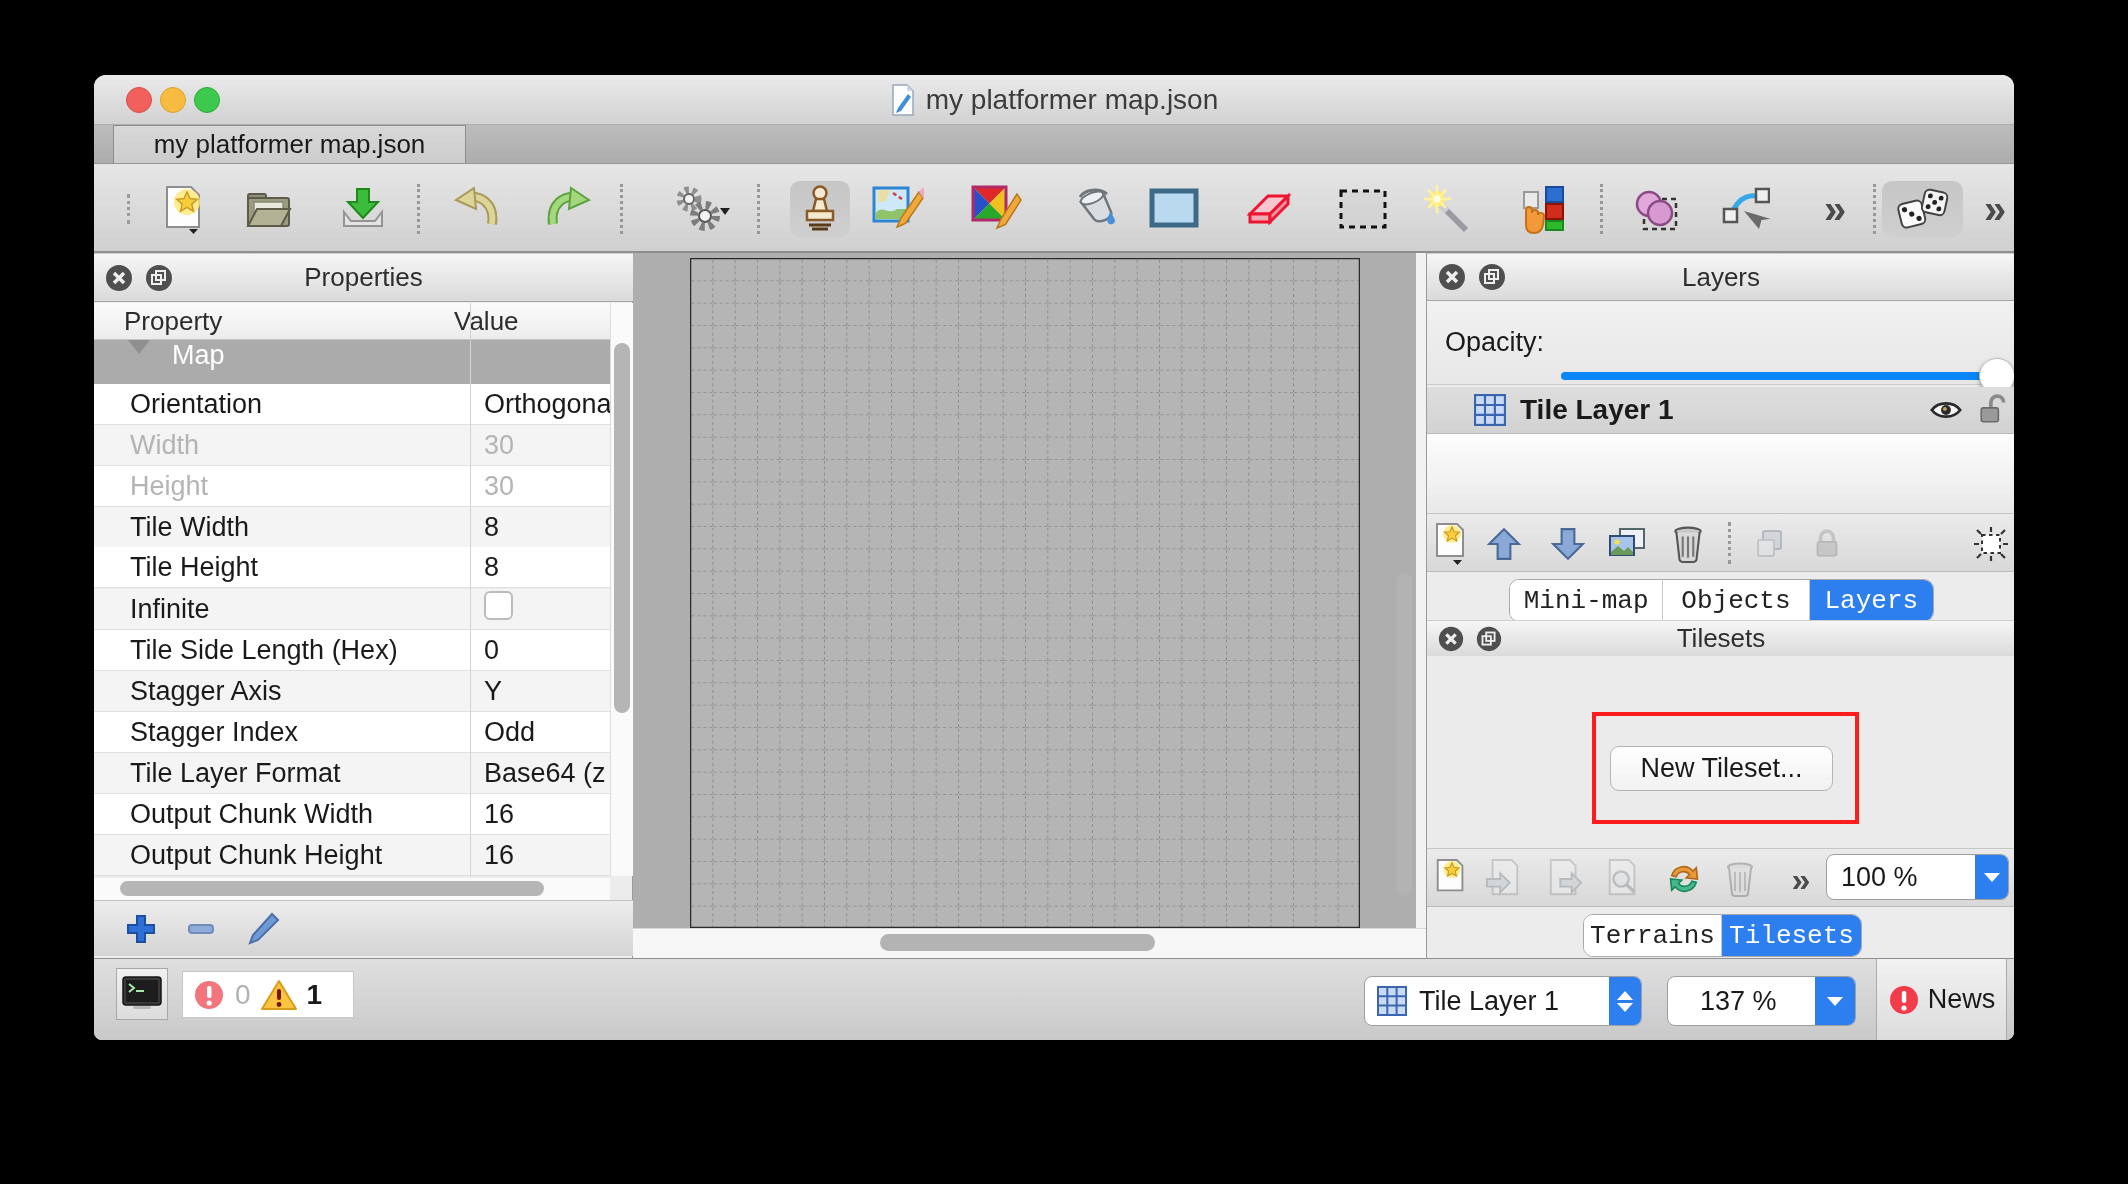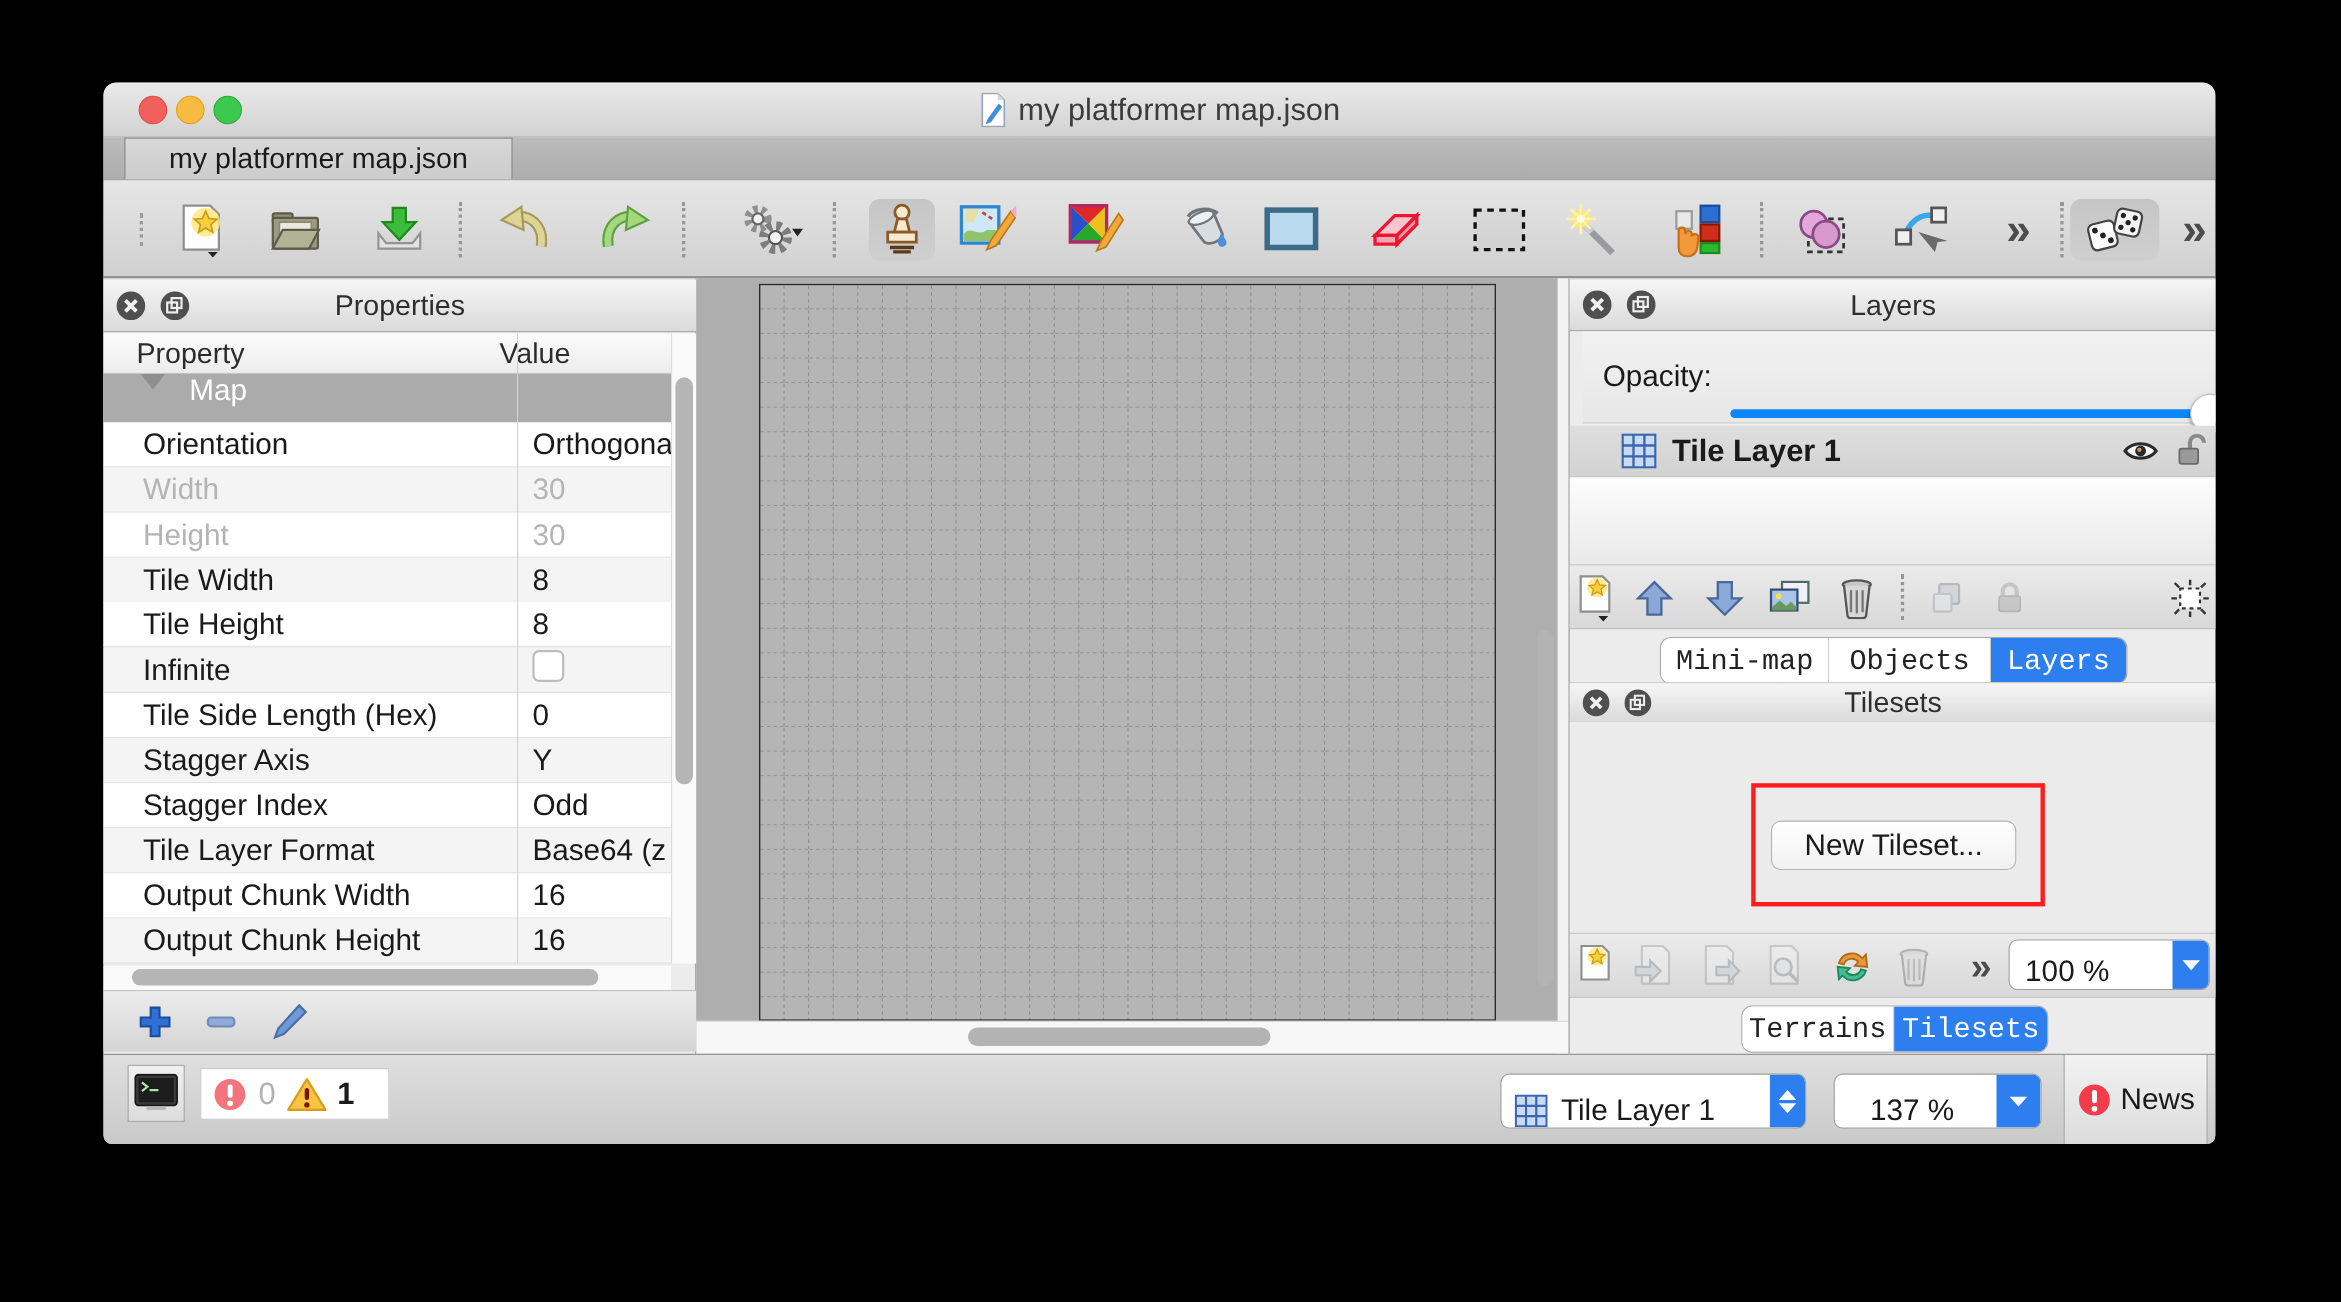--- a/index.html
+++ b/index.html
@@ -46,41 +46,41 @@
   .htrack{position:absolute;left:0;top:625px;width:516px;height:22px;background:#fafafa;}
   .hthumb{position:absolute;top:3px;height:15px;border-radius:8px;background:#b5b5b5;}
   .btnrow{position:absolute;left:0;top:647px;width:539px;height:56px;background:linear-gradient(#ededed,#d4d4d4);border-top:1px solid #c2c2c2;display:flex;align-items:center;}
   
   #canvas{left:539px;top:178px;width:793px;height:705px;background:#aeaeae;}
   .cwhiteb{position:absolute;left:0;top:675px;width:793px;height:30px;background:#f7f7f7;border-top:1px solid #d8d8d8;}
   .cwhiter{position:absolute;left:783px;top:0;width:10px;height:705px;background:#f2f2f2;}
   .scrollthumb{background:#b3b3b3;border-radius:9px;}
   
   #rdock{left:1332px;top:178px;width:588px;height:705px;background:#ececec;border-left:1px solid #9a9a9a;}
-  .opacityrow{position:absolute;left:12px;top:48px;width:588px;height:84px;background:linear-gradient(#f1f1f1,#e7e7e7);
+  .opacityrow{position:absolute;left:0;top:48px;width:588px;height:84px;background:linear-gradient(#f1f1f1,#e7e7e7);
               border-bottom:1px solid #cccccc;font-size:27px;}
   .slidertrack{position:absolute;left:134px;top:71px;width:436px;height:8px;border-radius:4px;background:#0a86f7;}
   .sliderthumb{position:absolute;left:552px;top:57px;width:36px;height:36px;border-radius:50%;background:#fff;
                border:1px solid #c0c0c0;box-shadow:0 2px 4px rgba(0,0,0,.35);}
   .layerrow{position:absolute;left:0;top:134px;width:588px;height:47px;background:linear-gradient(#dedede,#d2d2d2);
             border-bottom:1px solid #bdbdbd;display:flex;align-items:center;font-size:28px;font-weight:bold;}
   .layerlist{position:absolute;left:0;top:181px;width:588px;height:79px;background:linear-gradient(#fdfdfd,#e9e9e9);}
   .minitoolbar{position:absolute;left:0;width:588px;height:59px;background:linear-gradient(#ebebeb,#d8d8d8);
                border-top:1px solid #c6c6c6;border-bottom:1px solid #bdbdbd;}
   .mtb{position:absolute;top:6px;width:48px;height:48px;display:flex;align-items:center;justify-content:center;}
   .dis{opacity:.35;filter:grayscale(70%);}
   .seg{position:absolute;display:flex;border:1px solid #a8a8a8;border-radius:10px;overflow:hidden;background:#fff;height:43px;font-family:Liberation Mono, monospace;}
   .segbtn{display:flex;align-items:center;justify-content:center;font-size:26px;background:#fff;color:#222;border-right:1px solid #c9c9c9;}
   .segbtn:last-child{border-right:none;}
   .segbtn.on{background:#2d7ff0;color:#fff;}
   .tscontent{position:absolute;left:0;top:403px;width:588px;height:192px;background:#ebebeb;}
   .redbox{position:absolute;left:165px;top:56px;width:267px;height:112px;border:4px solid #ff1c1c;}
   .newtsbtn{position:absolute;left:183px;top:90px;width:223px;height:45px;border:1px solid #b4b4b4;border-radius:9px;
             background:linear-gradient(#ffffff,#f1f1f1);font-size:27px;display:flex;align-items:center;justify-content:center;}
-  .combo{display:flex;align-items:flex-end;background:#fff;border:1px solid #9f9f9f;border-radius:8px;overflow:hidden;font-size:27px;}
+  .combo{display:flex;align-items:center;background:#fff;border:1px solid #9f9f9f;border-radius:8px;overflow:hidden;font-size:27px;}
   .comboseg{background:#2d7ff0;height:100%;margin-left:auto;display:flex;flex-direction:column;align-items:center;justify-content:center;gap:3px;}
   .caret-up{width:0;height:0;border-left:8px solid transparent;border-right:8px solid transparent;border-bottom:9px solid #fff;}
   .caret-dn{width:0;height:0;border-left:8px solid transparent;border-right:8px solid transparent;border-top:9px solid #fff;}
   
   #status{left:0;top:883px;width:1920px;height:82px;background:linear-gradient(#dfdfdf,#c9c9c9);border-top:1px solid #8e8e8e;}
   .statbox{position:absolute;display:flex;align-items:center;background:#fff;border:1px solid #c6c6c6;font-size:28px;}
   .newsbtn{position:absolute;left:1782px;top:0;width:131px;height:81px;background:linear-gradient(#f2f2f2,#dcdcdc);
            border-left:1px solid #aaa;border-right:1px solid #aaa;display:flex;align-items:center;justify-content:center;gap:8px;font-size:27px;}
   .chev{font-size:40px;color:#4c4c4c;font-weight:bold;letter-spacing:-4px;}
 </style>

